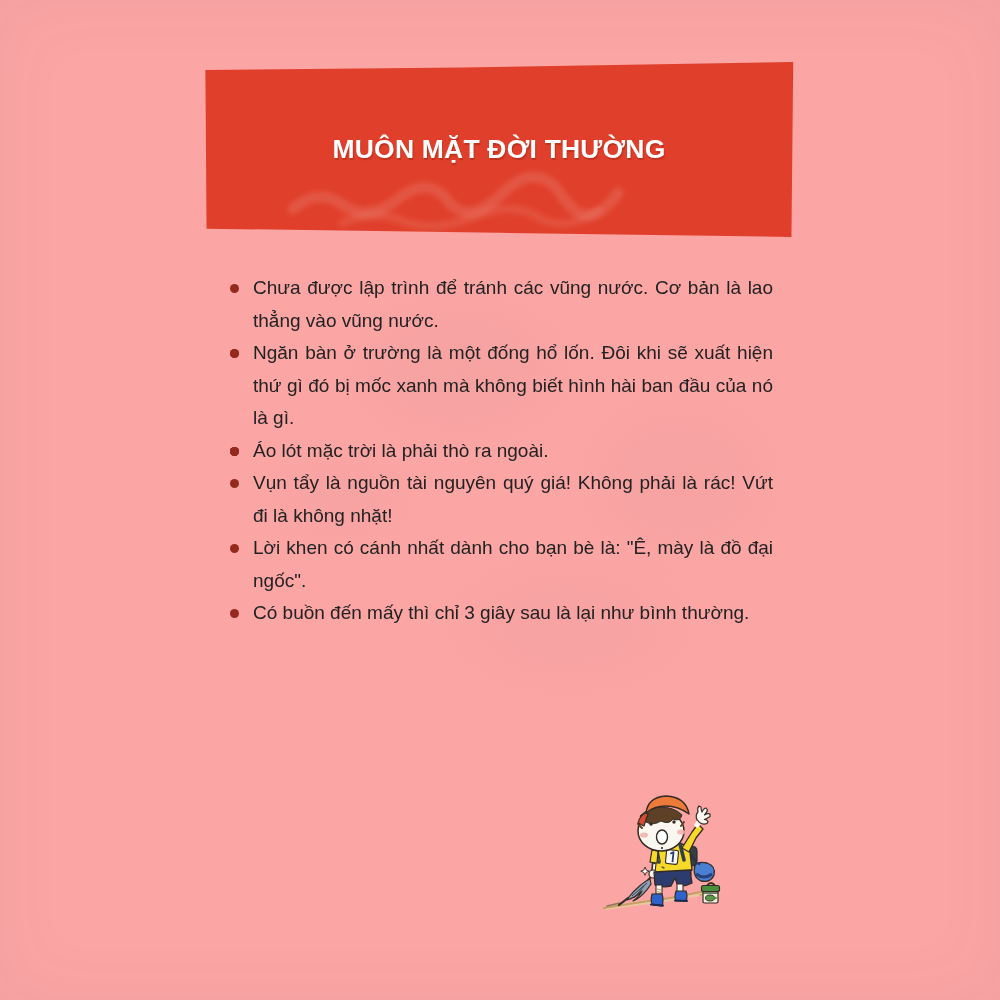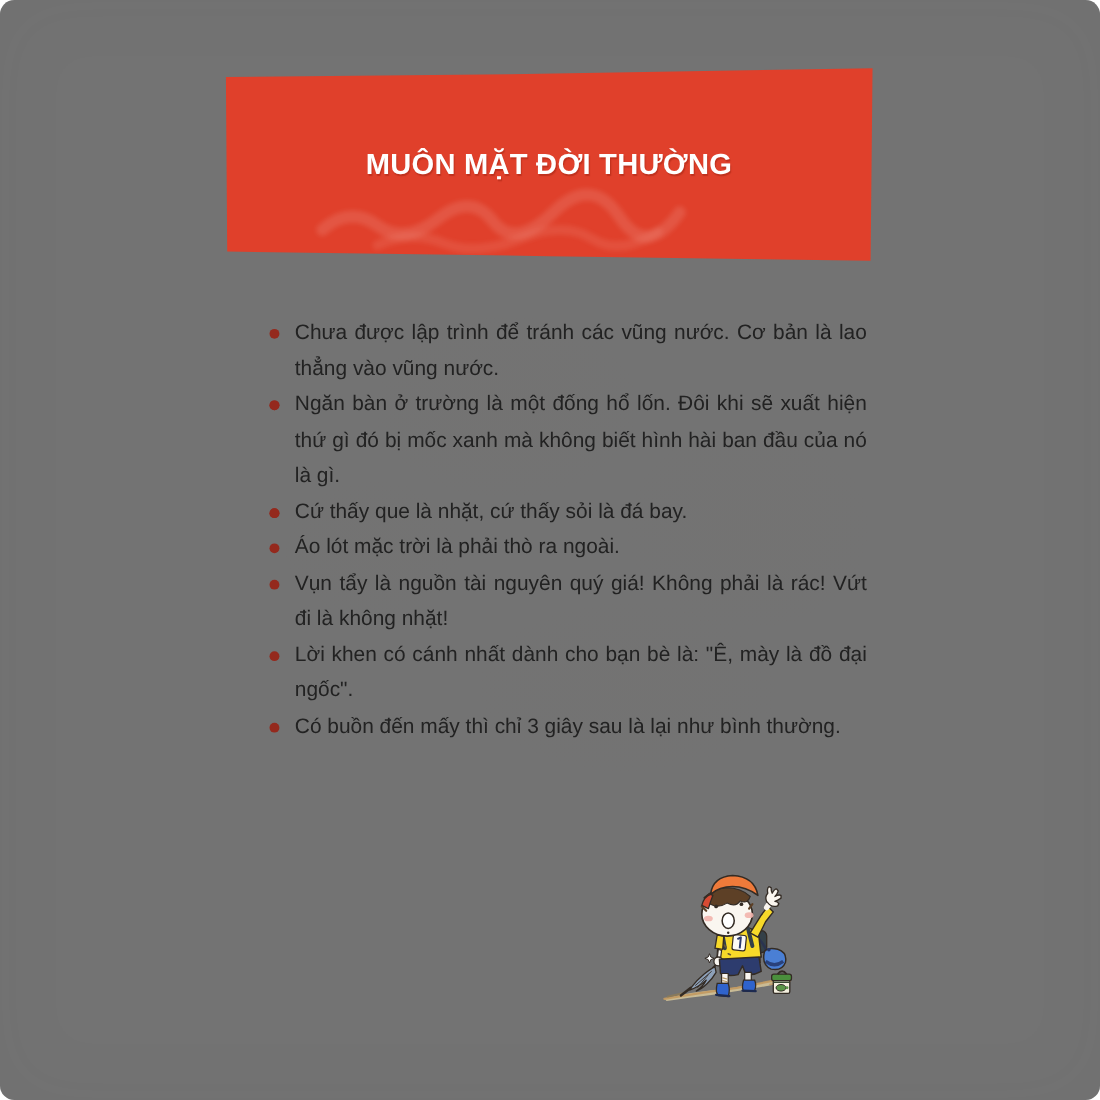--- a/index.html
+++ b/index.html
@@ -1,23 +1,22 @@
 <!DOCTYPE html>
 <html><head>
 <meta charset="utf-8">
 <style>
   html,body{margin:0;padding:0;}
   body{
     width:1000px;height:1000px;background:#ffffff;position:relative;overflow:hidden;
     font-family:"Liberation Sans","DejaVu Sans",sans-serif;
   }
   .page{
-    position:absolute;inset:0;background:#737373;
+    position:absolute;inset:0;background:#fca5a5;
     box-shadow:inset 0 0 70px rgba(90,85,80,0.06);
-    border-radius:13px;
   }
   
   .ghost-blob{position:absolute;border-radius:50%;pointer-events:none;}
   .gb1{left:330px;top:280px;width:260px;height:180px;background:radial-gradient(closest-side,rgba(120,110,100,0.055),transparent);}
   .gb2{left:560px;top:380px;width:240px;height:200px;background:radial-gradient(closest-side,rgba(120,110,100,0.05),transparent);}
   .gb3{left:420px;top:540px;width:300px;height:170px;background:radial-gradient(closest-side,rgba(120,110,100,0.045),transparent);}
   .gb4{left:250px;top:430px;width:180px;height:140px;background:radial-gradient(closest-side,rgba(120,110,100,0.04),transparent);}
 
   .banner{
     position:absolute;left:203px;top:58px;width:592px;height:181px;
@@ -31,21 +30,21 @@
     text-shadow:1px 2px 1px rgba(140,25,10,0.38);
     white-space:nowrap;
   }
   .banner-ghost{
     position:absolute;left:70px;bottom:8px;width:460px;height:62px;z-index:1;
     filter:blur(2.5px);opacity:0.85;pointer-events:none;
   }
 
   .list{
     position:absolute;left:228px;top:272px;width:545px;
-    list-style:none;margin:15px;padding:0;
+    list-style:none;margin:0;padding:0;
   }
   .item{
     position:relative;padding-left:25px;
     font-size:19px;line-height:32.5px;color:#222222;
     text-align:justify;
   }
   .bullet{
     position:absolute;left:2px;top:12px;width:9px;height:9px;border-radius:50%;
     background:var(--bullet,#94291d);
   }
@@ -86,21 +85,20 @@
         <span>Ngăn bàn ở trường là một đống hổ lốn. Đôi khi sẽ xuất hiện thứ gì đó bị mốc xanh mà không biết hình hài ban đầu của nó là gì.</span>
       </li>
 
 
       <li class="item">
         <span class="bullet"></span>
       </li>
 
       <li class="item">
         <span class="bullet"></span>
-        <span>Cứ thấy que là nhặt, cứ thấy sỏi là đá bay.</span>
       </li>
 
 
       <li class="item">
         <span class="bullet"></span>
         <span>Áo lót mặc trời là phải thò ra ngoài.</span>
       </li>
 
 
       <li class="item">

